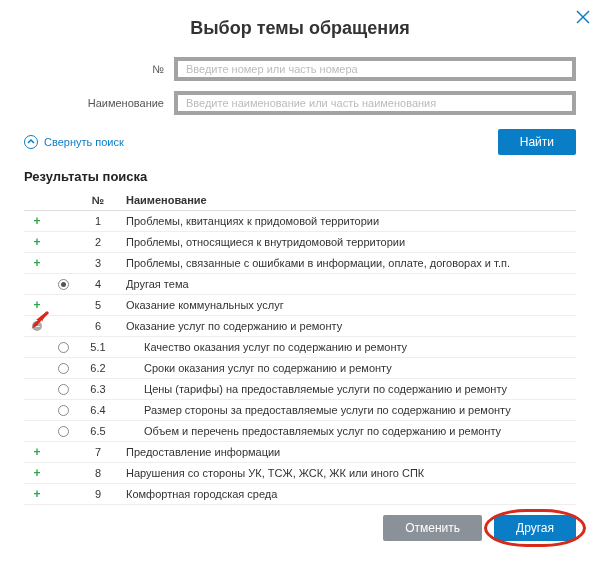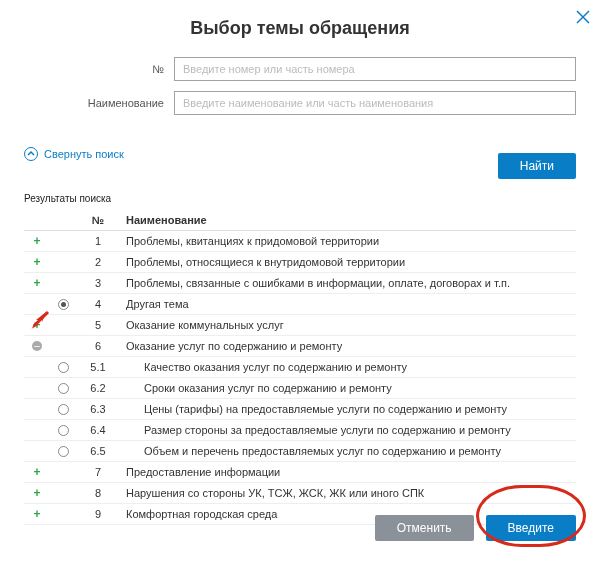--- a/index.html
+++ b/index.html
@@ -33,21 +33,21 @@
   .form-row label {
     width: 150px;
     text-align: right;
     padding-right: 10px;
     font-size: 11px;
     color: #555;
   }
   .form-row input {
     flex: 1;
     height: 24px;
-    border: 1px solid #a3a3a3;
+    border: 4px solid #a3a3a3;
     padding: 0 8px;
     font-size: 11px;
     color: #333;
   }
   .form-row input::placeholder { color: #bbb; }
   .search-controls {
     display: flex;
     align-items: center;
     justify-content: space-between;
     margin-top: 14px;
@@ -69,27 +69,26 @@
   }
   .collapse-link .circ svg { stroke: #0a7dc7; stroke-width: 1.5; }
   .btn {
     border: none;
     height: 26px;
     padding: 0 22px;
     font-size: 12px;
     cursor: pointer;
     color: #fff;
     border-radius: 2px;
-    margin-top: 24px;
   }
   .btn-primary { background: #0a7dc7; }
   .btn-secondary { background: #8a9199; }
   h2.results-title {
-    font-size: 10px;
-    font-weight: 400;
+    font-size: 13px;
+    font-weight: 700;
     margin-bottom: 6px;
     color: #222;
   }
   .tbl {
     width: 100%;
     font-size: 11px;
   }
   .tbl .hdr {
     display: flex;
     border-bottom: 1px solid #ddd;
@@ -338,18 +337,18 @@
   <svg class="arrow-note" width="22" height="22" viewBox="0 0 22 22">
     <polygon points="2,20 12,10 8,10 18,2 14,12 14,8 2,20" fill="#d62a1a"></polygon>
     <polygon points="3,19 10,14 7,14 7,17" fill="#d62a1a"></polygon>
     <path d="M20 2 L6 16" stroke="#d62a1a" stroke-width="3"></path>
     <polygon points="4,18 10,15 7,12" fill="#d62a1a"></polygon>
   </svg>
 
   <div class="footer">
     <button class="btn btn-secondary">Отменить</button>
     <span class="select-wrap">
-      <button class="btn btn-primary">Введите</button>
+      <button class="btn btn-primary">Другая</button>
       <span class="ring"></span>
     </span>
   </div>
 
 </div>
 
 </body></html>

